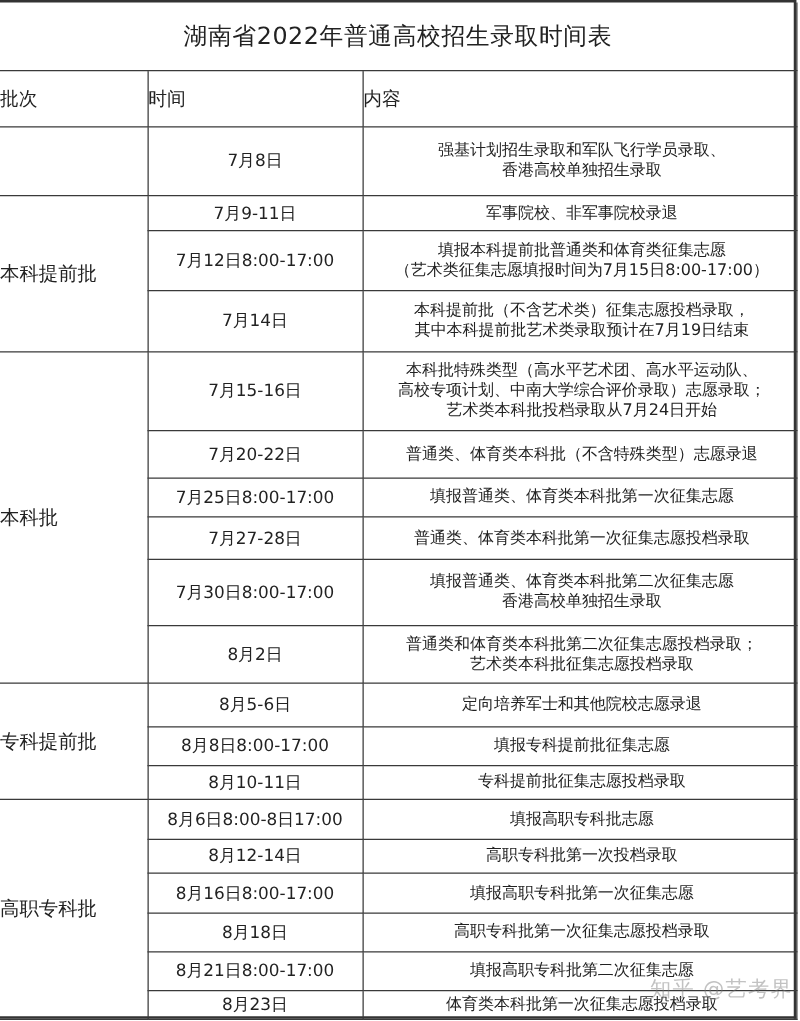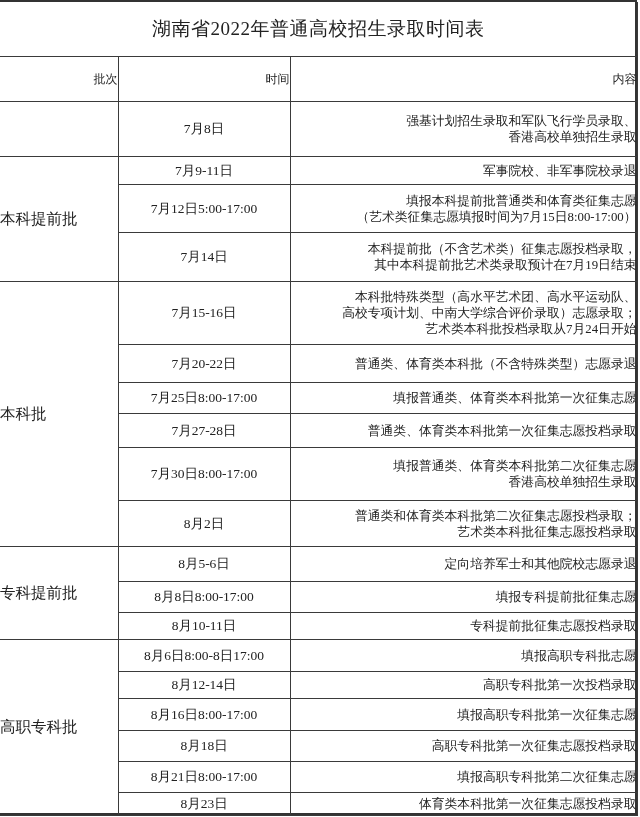--- a/index.html
+++ b/index.html
@@ -2,26 +2,26 @@
 <html><head>
   <meta charset="utf-8">
   <style>
     html, body { margin: 0; padding: 0; background: #ffffff; }
     body { width: 640px; height: 817px; position: relative; overflow: hidden;
       font-family: "DejaVu Sans", "Liberation Sans", sans-serif; color: #222; }
     .sheet { position: absolute; left: 0; top: 0; width: 637px; height: 815px;
       border-top: 2px solid #333; border-right: 2px solid #333; border-bottom: 2px solid #333;
       box-sizing: border-box; }
     table { border-collapse: collapse; width: 637px; table-layout: fixed; }
-    td, th { border: 1.5px solid #3a3a3a; padding: 0; font-weight: normal; font-family: Liberation Serif, serif; }
+    td, th { border: 1.5px solid #3a3a3a; padding: 0; font-weight: normal; }
     .title { height: 54px; font-size: 19px; text-align: center; letter-spacing: 0.5px; border-top: none; border-left: none; }
-    .hdr th { height: 44px; font-size: 12px; text-align: right; }
+    .hdr th { height: 44px; font-size: 15px; text-align: left; }
     .batch { text-align: left; font-size: 15.5px; border-left: none; }
     .time { text-align: center; font-size: 13.5px; white-space: nowrap; }
-    .content { text-align: right; font-size: 12.8px; line-height: 16px; padding: 2px 0 2px 4px; }
+    .content { text-align: center; font-size: 12.8px; line-height: 16px; padding: 2px 0 2px 4px; }
     .content div { white-space: nowrap; }
     .watermark { position: absolute; left: 520px; top: 778px; font-size: 17px; color: rgba(120,120,120,0.45);
       letter-spacing: 1px; pointer-events: none; }
   </style>
 </head>
 <body>
 
 <div class="sheet">
   <table>
     <colgroup>
@@ -49,21 +49,21 @@
           </td>
         </tr>
         <tr style="height: 28px;">
           <td class="batch" rowspan="3">本科提前批</td>
           <td class="time">7月9-11日</td>
           <td class="content">
             <div>军事院校、非军事院校录退</div>
           </td>
         </tr>
         <tr style="height: 48px;">
-          <td class="time">7月12日5:00-17:00</td>
+          <td class="time">7月12日8:00-17:00</td>
           <td class="content">
             <div>填报本科提前批普通类和体育类征集志愿</div>
             <div>（艺术类征集志愿填报时间为7月15日8:00-17:00）</div>
           </td>
         </tr>
         <tr style="height: 49px;">
           <td class="time">7月14日</td>
           <td class="content">
             <div>本科提前批（不含艺术类）征集志愿投档录取，</div>
             <div>其中本科提前批艺术类录取预计在7月19日结束</div>
@@ -161,13 +161,14 @@
           </td>
         </tr>
         <tr style="height: 23px;">
           <td class="time">8月23日</td>
           <td class="content">
             <div>体育类本科批第一次征集志愿投档录取</div>
           </td>
         </tr>
       </tbody>
   </table>
+  <div class="watermark">知乎 @艺考界</div>
 </div>
 
 </body></html>

